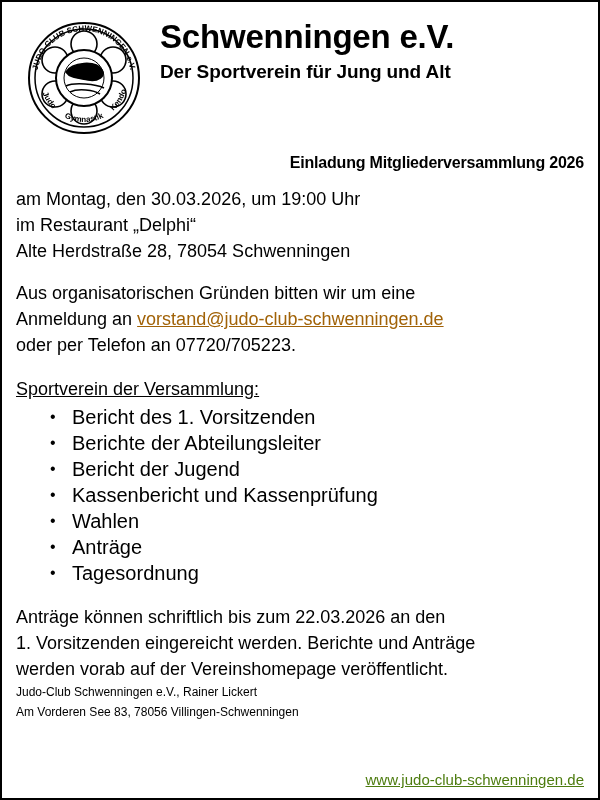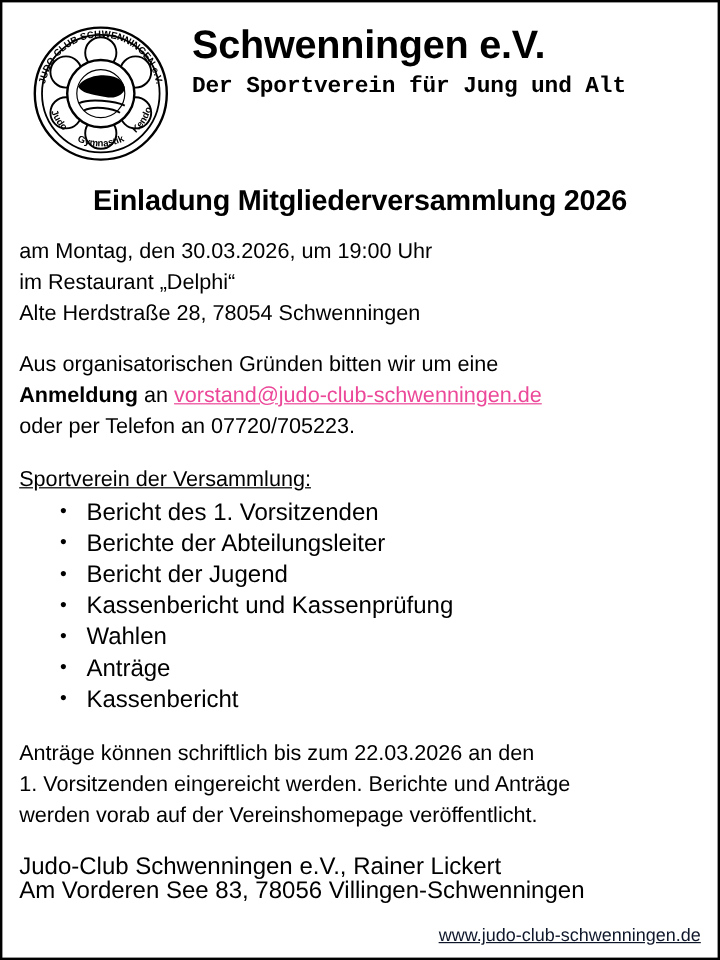--- a/index.html
+++ b/index.html
@@ -55,44 +55,43 @@
     font-size: 33px;
     line-height: 38px;
     letter-spacing: -0.2px;
   }
   .club-sub {
     font-weight: bold;
     font-size: 19px;
     line-height: 24px;
     margin-top: 4px;
     letter-spacing: -0.1px;
-    font-family: Liberation Mono, monospace;
   }
 
   
   .title {
     font-weight: bold;
-    font-size: 24px;
-    text-align: center;
+    font-size: 16px;
+    text-align: right;
     margin-top: 14px;
     margin-bottom: 14px;
     letter-spacing: -0.2px;
   }
 
   
   .block {
     font-size: 18px;
     line-height: 26px;
   }
   .block.when { margin-bottom: 16px; }
   .block p { margin: 0; }
 
-  .bold { font-weight: bold; }
+  .bold { font-weight: normal; }
   .link {
-    color: #ec4899;
+    color: #a16207;
     text-decoration: underline;
   }
 
   .block.org { margin-bottom: 18px; }
 
   .agenda-head {
     font-size: 18px;
     line-height: 26px;
     text-decoration: underline;
     margin-bottom: 2px;
@@ -113,34 +112,33 @@
     left: -22px;
     top: 0;
     font-size: 16px;
   }
 
   .block.deadline {
     margin-top: 18px;
   }
 
   .footer-addr {
-    font-size: 20px;
+    font-size: 12px;
     line-height: 20px;
-    margin-top: 20px;
   }
 
   .homepage {
     position: absolute;
     right: 0;
     bottom: 2px;
     font-size: 15px;
     text-align: right;
   }
   .homepage a {
-    color: #0f172a;
+    color: #4d7c0f;
     text-decoration: underline;
     margin-top: 20px;
   }
 </style>
 </head>
 <body>
 
 <div class="page">
   <div class="inner">
 
@@ -206,21 +204,21 @@
 
     <div>
       <div class="agenda-head">Sportverein der Versammlung:</div>
       <ul class="agenda">
         <li>Bericht des 1. Vorsitzenden</li>
         <li>Berichte der Abteilungsleiter</li>
         <li>Bericht der Jugend</li>
         <li>Kassenbericht und Kassenprüfung</li>
         <li>Wahlen</li>
         <li>Anträge</li>
-        <li>Kassenbericht</li>
+        <li>Tagesordnung</li>
       </ul>
     </div>
 
     <div class="block deadline">
       <p>Anträge können schriftlich bis zum 22.03.2026 an den</p>
       <p>1. Vorsitzenden eingereicht werden. Berichte und Anträge</p>
       <p>werden vorab auf der Vereinshomepage veröffentlicht.</p>
     </div>
 
     <div class="footer-addr">

